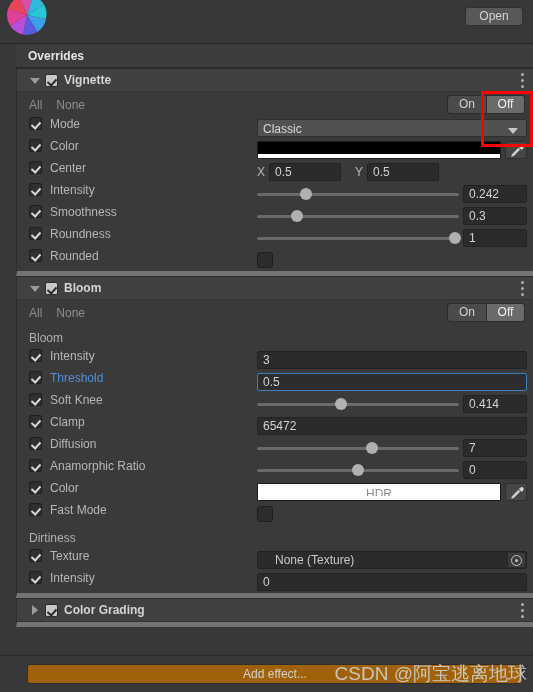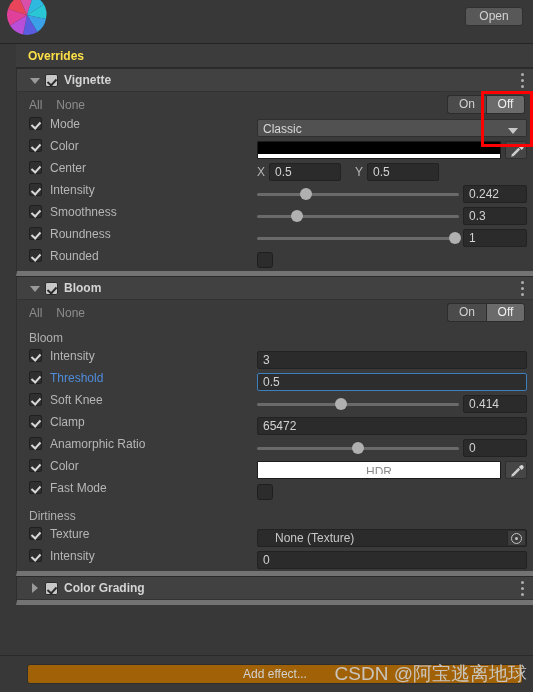--- a/index.html
+++ b/index.html
@@ -47,21 +47,21 @@
   
   .overrides-bar {
     height: 24px;
     background: #3c3c3c;
     border-bottom: 1px solid #2a2a2a;
     display: flex; align-items: center;
     padding-left: 28px;
   }
   .overrides-label {
     font-weight: bold;
-    color: #fde047;
+    color: #e5e5e5;
     font-size: 12px;
   }
 
   
   .effect {
     border-top: 1px solid #2a2a2a;
     border-bottom: 5px solid #737373;
     background: #3a3a3a;
     margin-left: 16px;
     border-left: 1px solid #2e2e2e;
@@ -588,20 +588,32 @@
     </div>
 
     <div class="prop">
       <div class="cb-dark"></div>
       <span class="prop-label">Clamp</span>
       <div class="ctl">
         <div class="field">65472</div>
       </div>
     </div>
 
+    <div class="prop">
+      <div class="cb-dark"></div>
+      <span class="prop-label">Diffusion</span>
+      <div class="ctl">
+        <div class="slider-wrap">
+          <div class="track">
+            <div class="thumb" style="left:57%"></div>
+          </div>
+        </div>
+        <div class="num-right">7</div>
+      </div>
+    </div>
 
     <div class="prop">
       <div class="cb-dark"></div>
       <span class="prop-label">Anamorphic Ratio</span>
       <div class="ctl">
         <div class="slider-wrap">
           <div class="track">
             <div class="thumb" style="left:50%"></div>
           </div>
         </div>

